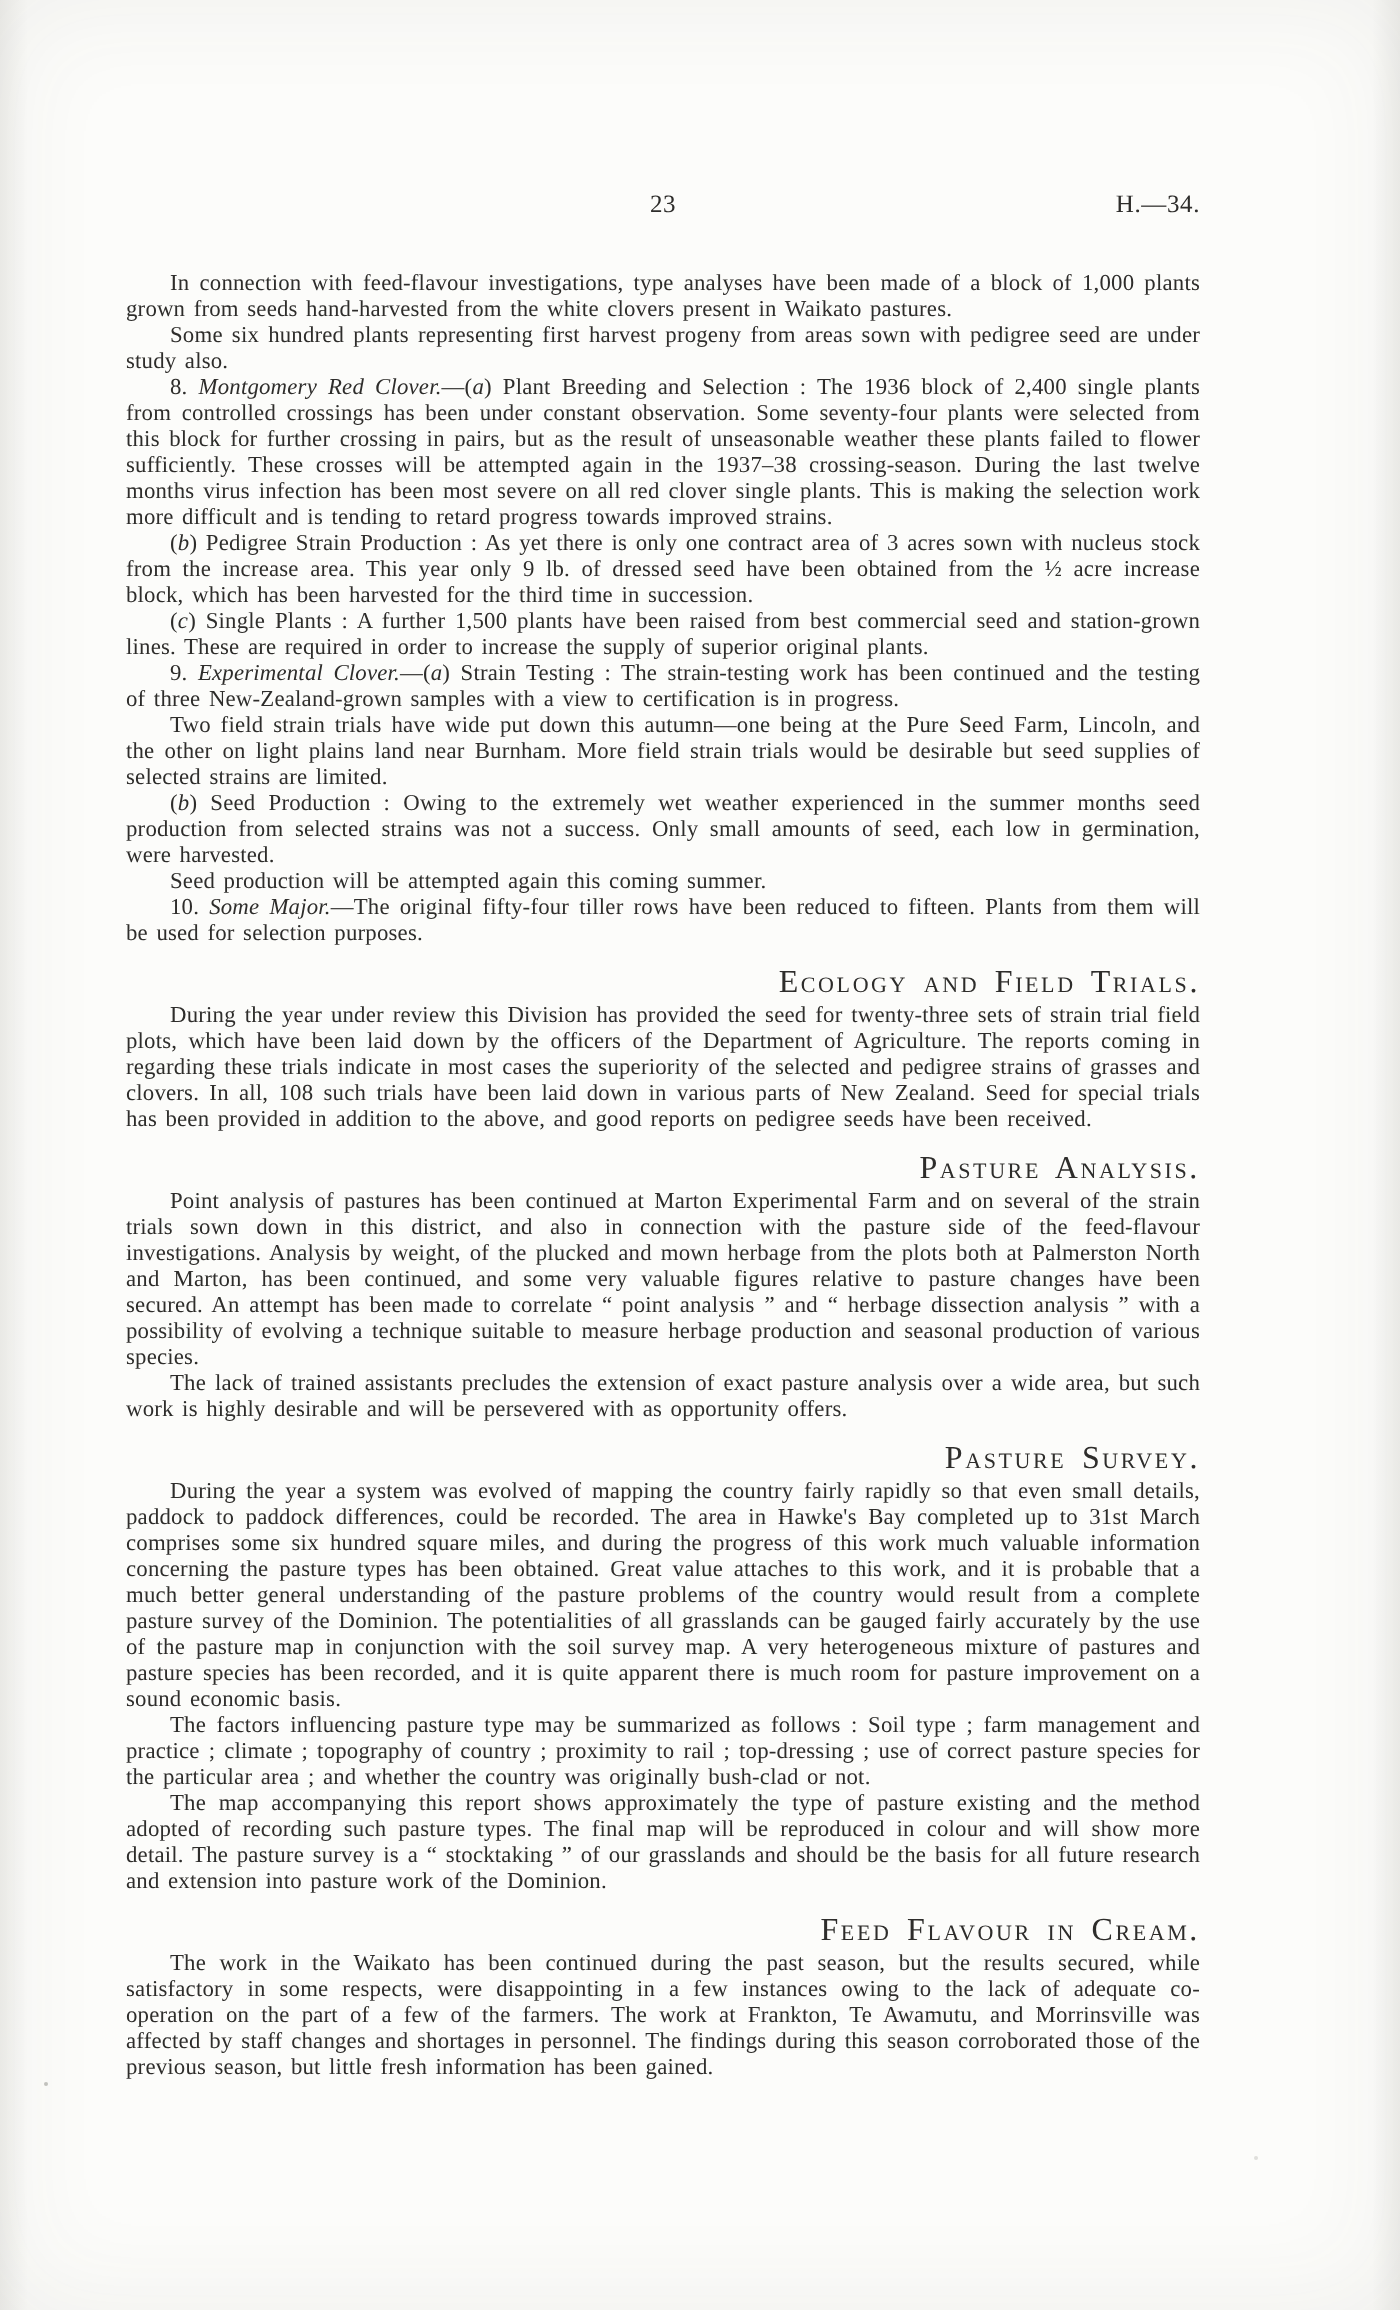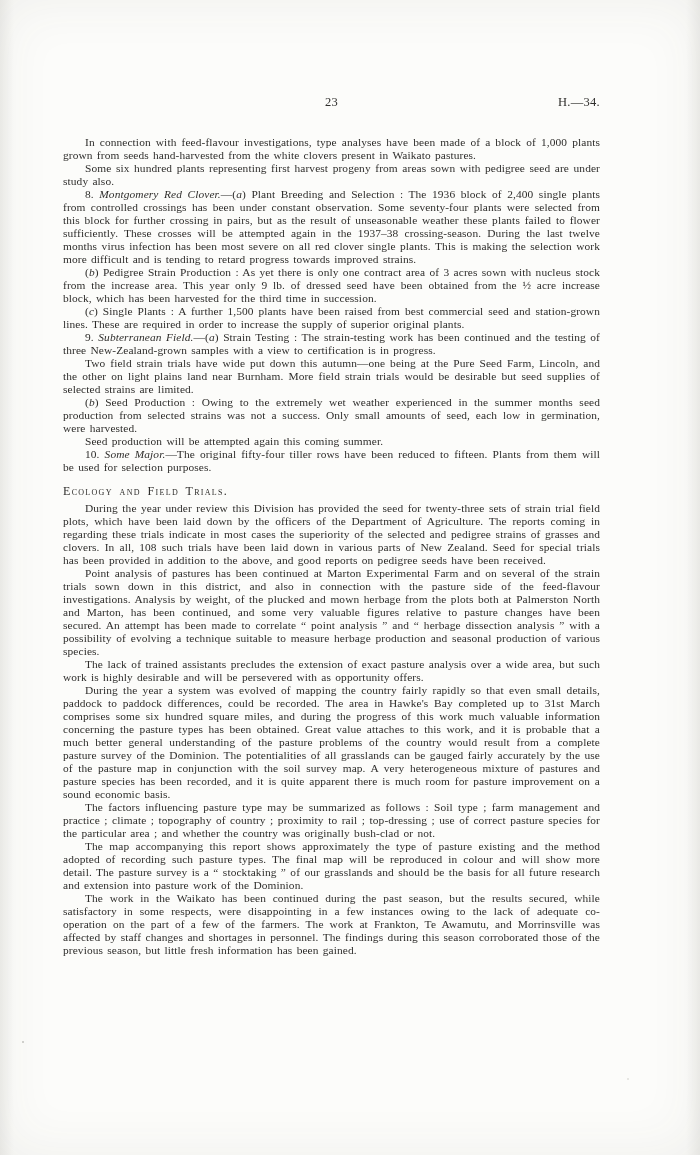--- a/index.html
+++ b/index.html
@@ -36,27 +36,27 @@
     top: 136px; left: 63px;
     width: 537px;
     font-size: 11.4px;
     line-height: 13px;
     text-align: justify;
     word-spacing: 1.3px;
     letter-spacing: 0.1px;
   }
   .para { text-indent: 22px; }
   .heading {
-    text-align: left;
+    text-align: right;
     text-indent: 0;
     font-variant: small-caps;
     letter-spacing: 1.3px;
     word-spacing: 2.5px;
     margin: 11px 0 4px 0;
-    font-size: 12px;
+    font-size: 16px;
   }
   .heading::after { content: ""; }
   i { font-style: italic; margin-top: 48px; }
 
   .speck {
     position: absolute; width: 2px; height: 2px; border-radius: 50%;
     background: rgba(90, 88, 80, 0.35);
   }
 </style>
 </head>
@@ -73,27 +73,30 @@
     <span class="pgnum">23</span>
     <span class="docref">H.—34.</span>
   </div>
 
   <div class="doc-body" id="doc-body">
       <div class="para"><span>In connection with feed-flavour investigations, type analyses have been made of a block of 1,000 plants grown from seeds hand-harvested from the white clovers present in Waikato pastures.</span></div>
       <div class="para"><span>Some six hundred plants representing first harvest progeny from areas sown with pedigree seed are under study also.</span></div>
       <div class="para"><span>8. </span><i>Montgomery Red Clover.</i><span>—(</span><i>a</i><span>) Plant Breeding and Selection : The 1936 block of 2,400 single plants from controlled crossings has been under constant observation. Some seventy-four plants were selected from this block for further crossing in pairs, but as the result of unseasonable weather these plants failed to flower sufficiently. These crosses will be attempted again in the 1937–38 crossing-season. During the last twelve months virus infection has been most severe on all red clover single plants. This is making the selection work more difficult and is tending to retard progress towards improved strains.</span></div>
       <div class="para"><span>(</span><i>b</i><span>) Pedigree Strain Production : As yet there is only one contract area of 3 acres sown with nucleus stock from the increase area. This year only 9 lb. of dressed seed have been obtained from the ½ acre increase block, which has been harvested for the third time in succession.</span></div>
       <div class="para"><span>(</span><i>c</i><span>) Single Plants : A further 1,500 plants have been raised from best commercial seed and station-grown lines. These are required in order to increase the supply of superior original plants.</span></div>
-      <div class="para"><span>9. </span><i>Subterranean Field.</i><span>—(</span><i>a</i><span>) Strain Testing : The strain-testing work has been continued and the testing of three New-Zealand-grown samples with a view to certification is in progress.</span></div>
+      <div class="para"><span>9. </span><i>Experimental Clover.</i><span>—(</span><i>a</i><span>) Strain Testing : The strain-testing work has been continued and the testing of three New-Zealand-grown samples with a view to certification is in progress.</span></div>
       <div class="para"><span>Two field strain trials have wide put down this autumn—one being at the Pure Seed Farm, Lincoln, and the other on light plains land near Burnham. More field strain trials would be desirable but seed supplies of selected strains are limited.</span></div>
       <div class="para"><span>(</span><i>b</i><span>) Seed Production : Owing to the extremely wet weather experienced in the summer months seed production from selected strains was not a success. Only small amounts of seed, each low in germination, were harvested.</span></div>
       <div class="para"><span>Seed production will be attempted again this coming summer.</span></div>
       <div class="para"><span>10. </span><i>Some Major.</i><span>—The original fifty-four tiller rows have been reduced to fifteen. Plants from them will be used for selection purposes.</span></div>
       <div class="heading"><span>Ecology and Field Trials.</span></div>
       <div class="para"><span>During the year under review this Division has provided the seed for twenty-three sets of strain trial field plots, which have been laid down by the officers of the Department of Agriculture. The reports coming in regarding these trials indicate in most cases the superiority of the selected and pedigree strains of grasses and clovers. In all, 108 such trials have been laid down in various parts of New Zealand. Seed for special trials has been provided in addition to the above, and good reports on pedigree seeds have been received.</span></div>
+      <div class="heading"><span>Pasture Analysis.</span></div>
       <div class="para"><span>Point analysis of pastures has been continued at Marton Experimental Farm and on several of the strain trials sown down in this district, and also in connection with the pasture side of the feed-flavour investigations. Analysis by weight, of the plucked and mown herbage from the plots both at Palmerston North and Marton, has been continued, and some very valuable figures relative to pasture changes have been secured. An attempt has been made to correlate “ point analysis ” and “ herbage dissection analysis ” with a possibility of evolving a technique suitable to measure herbage production and seasonal production of various species.</span></div>
       <div class="para"><span>The lack of trained assistants precludes the extension of exact pasture analysis over a wide area, but such work is highly desirable and will be persevered with as opportunity offers.</span></div>
+      <div class="heading"><span>Pasture Survey.</span></div>
       <div class="para"><span>During the year a system was evolved of mapping the country fairly rapidly so that even small details, paddock to paddock differences, could be recorded. The area in Hawke's Bay completed up to 31st March comprises some six hundred square miles, and during the progress of this work much valuable information concerning the pasture types has been obtained. Great value attaches to this work, and it is probable that a much better general understanding of the pasture problems of the country would result from a complete pasture survey of the Dominion. The potentialities of all grasslands can be gauged fairly accurately by the use of the pasture map in conjunction with the soil survey map. A very heterogeneous mixture of pastures and pasture species has been recorded, and it is quite apparent there is much room for pasture improvement on a sound economic basis.</span></div>
       <div class="para"><span>The factors influencing pasture type may be summarized as follows : Soil type ; farm management and practice ; climate ; topography of country ; proximity to rail ; top-dressing ; use of correct pasture species for the particular area ; and whether the country was originally bush-clad or not.</span></div>
       <div class="para"><span>The map accompanying this report shows approximately the type of pasture existing and the method adopted of recording such pasture types. The final map will be reproduced in colour and will show more detail. The pasture survey is a “ stocktaking ” of our grasslands and should be the basis for all future research and extension into pasture work of the Dominion.</span></div>
+      <div class="heading"><span>Feed Flavour in Cream.</span></div>
       <div class="para"><span>The work in the Waikato has been continued during the past season, but the results secured, while satisfactory in some respects, were disappointing in a few instances owing to the lack of adequate co-operation on the part of a few of the farmers. The work at Frankton, Te Awamutu, and Morrinsville was affected by staff changes and shortages in personnel. The findings during this season corroborated those of the previous season, but little fresh information has been gained.</span></div>
     </div>
 </div>
 
 </body></html>

